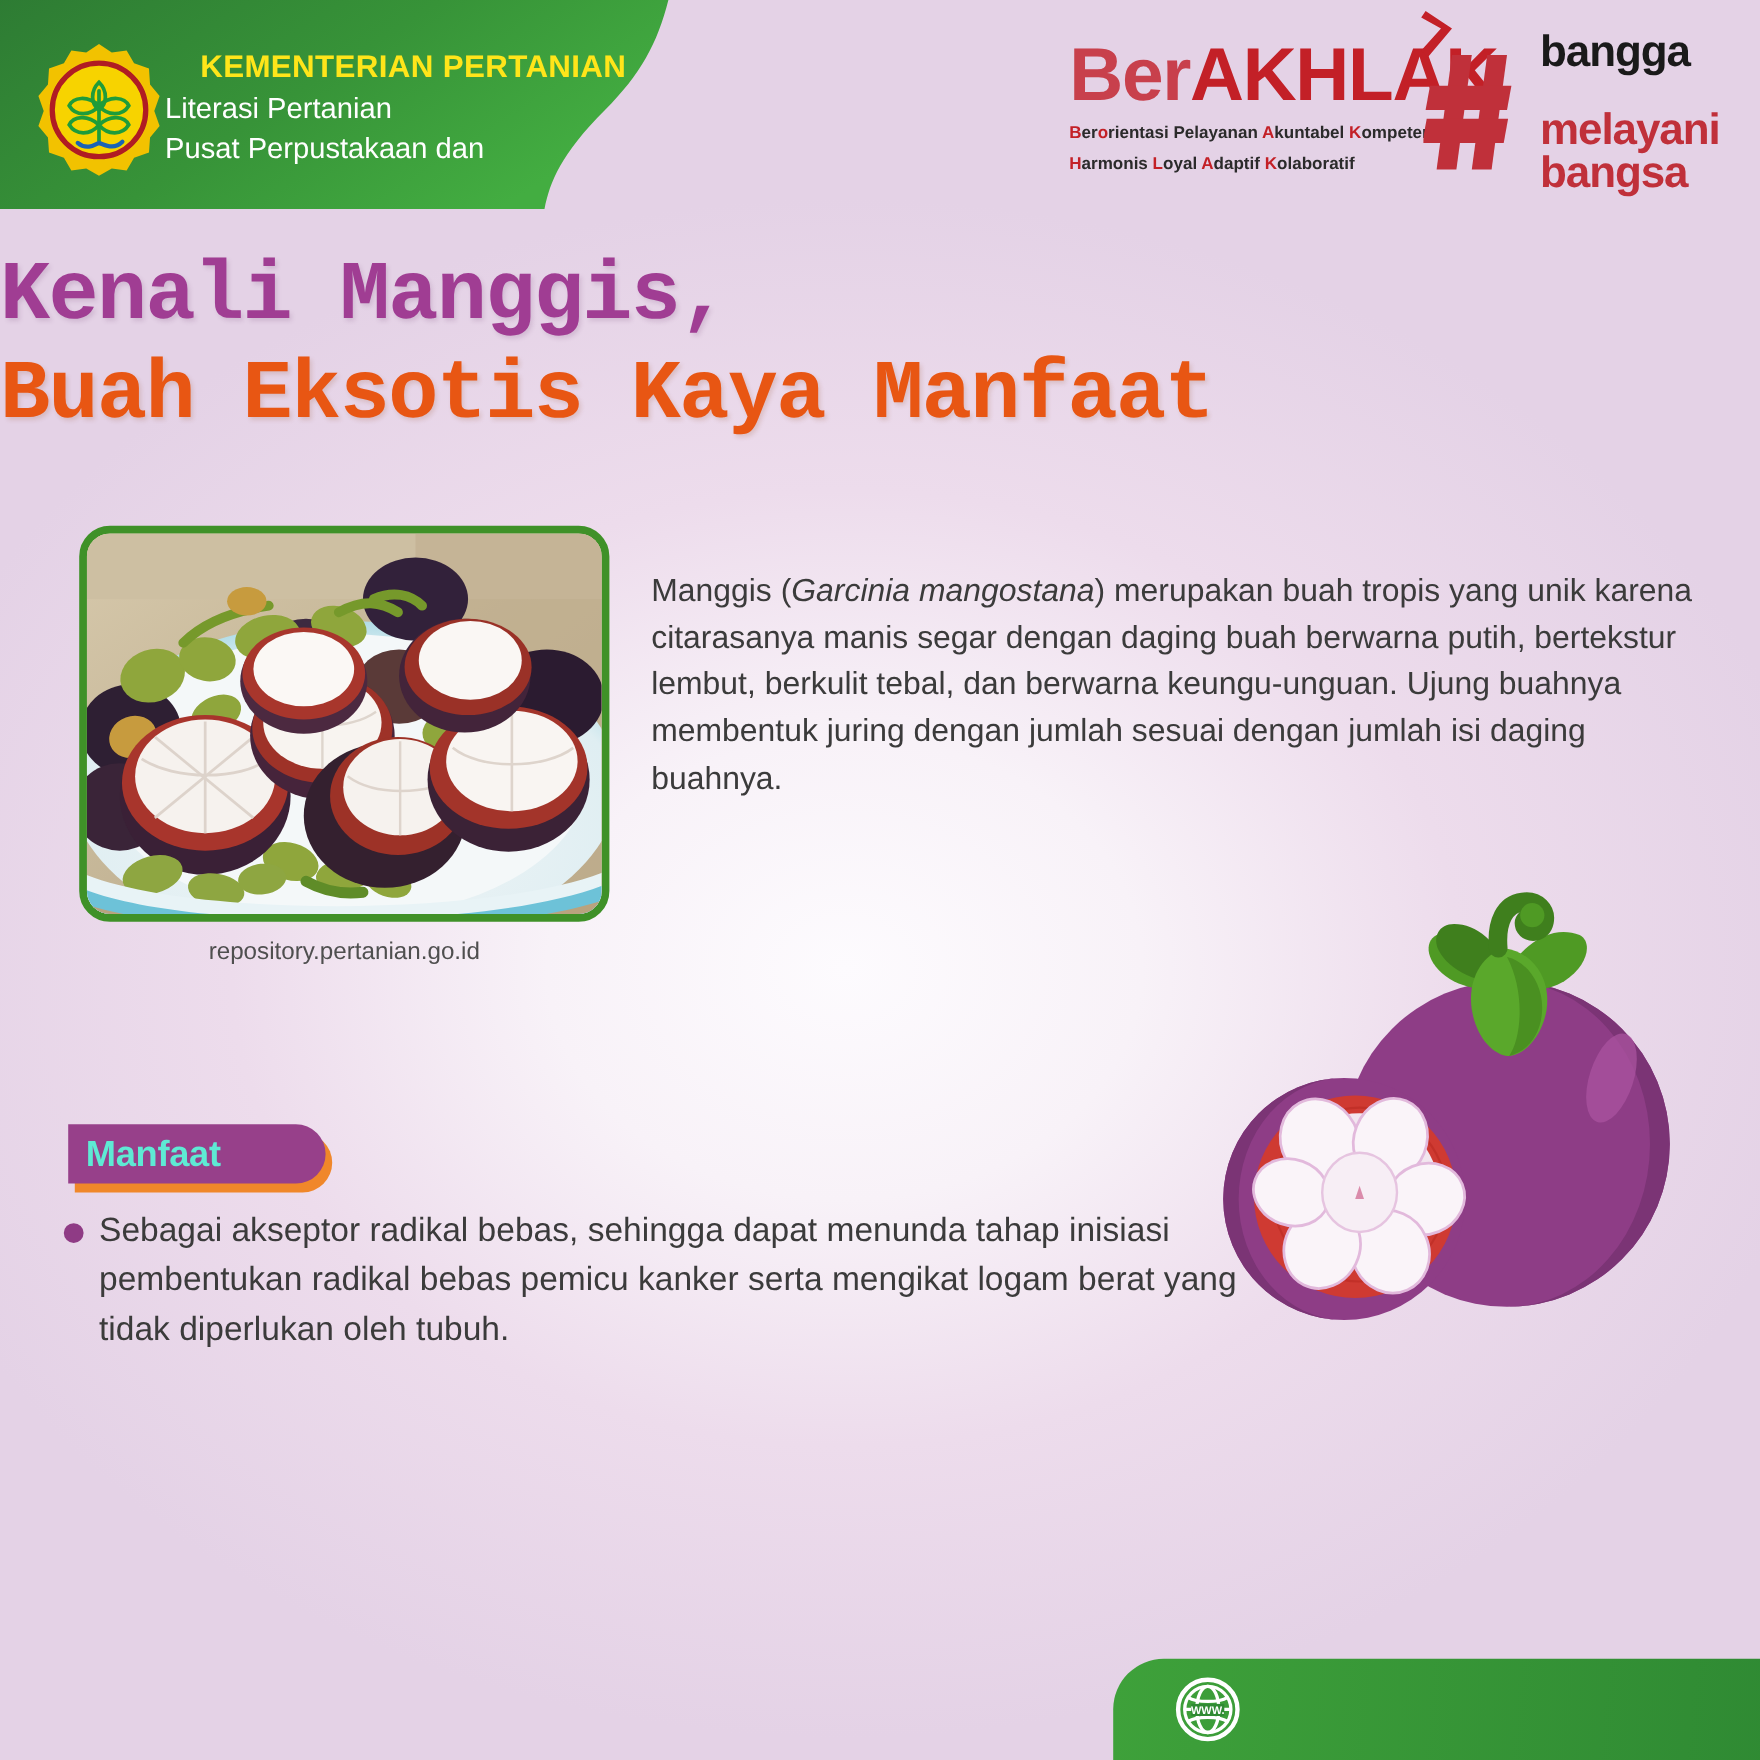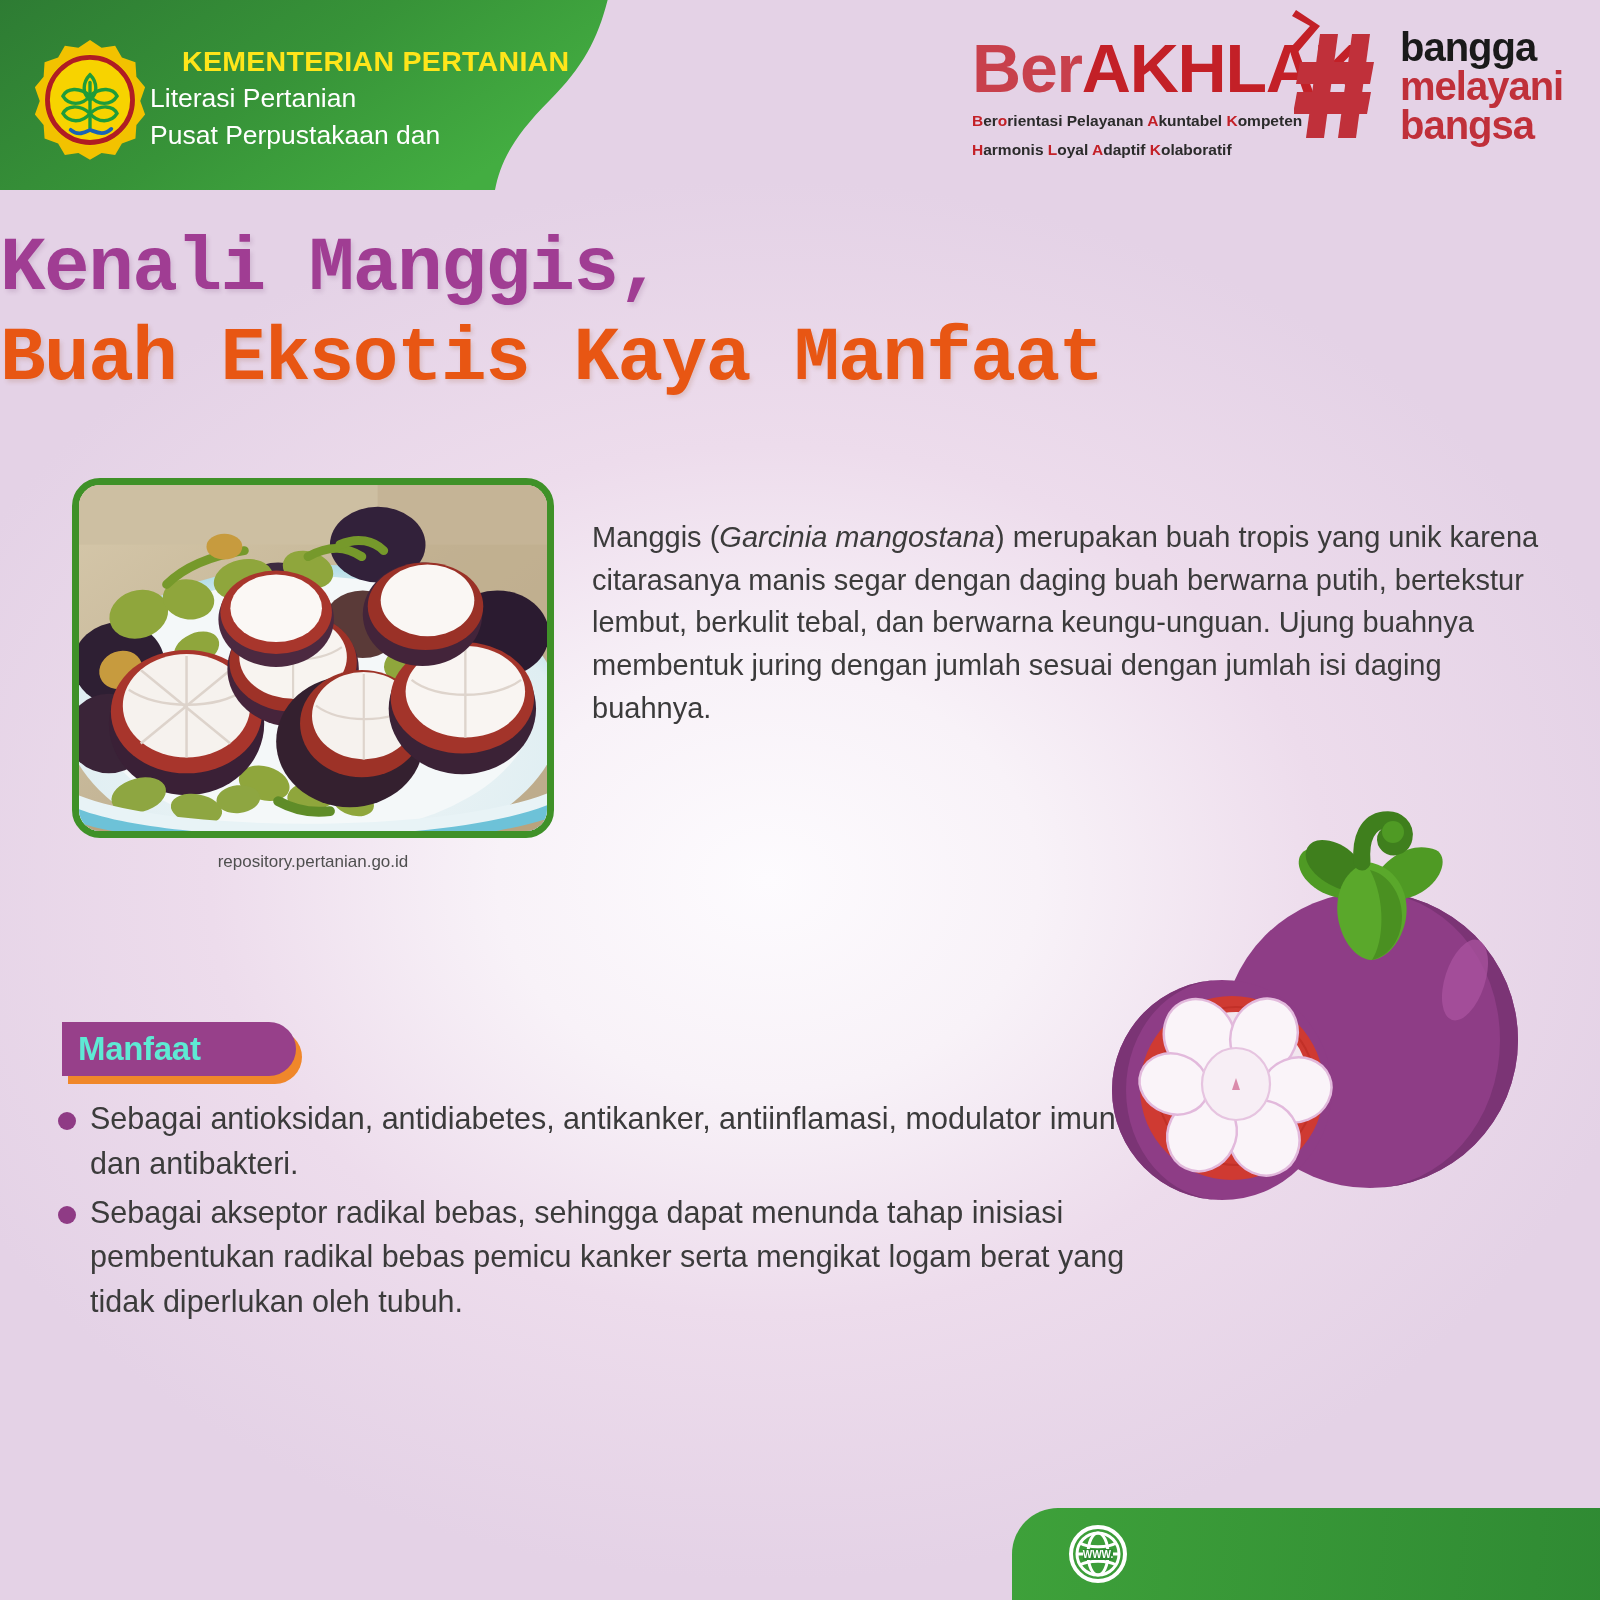--- a/index.html
+++ b/index.html
@@ -114,21 +114,21 @@
   }
   .hash-icon { width: 82px; height: 108px; flex: 0 0 auto; }
   .hash-icon svg { display:block; width:100%; height:100%; }
   .bangga-lines {
     line-height: 0.97;
     font-weight: bold;
     font-size: 40px;
     letter-spacing: -1px;
   }
   .bangga-l1 { color: #1a1a1a; }
-  .bangga-l2 { color: #c0303a; }
+  .bangga-l2 { color: #c0303a; margin-top: 32px; }
   .bangga-l3 { color: #c0303a; }
 
   
   .title-block {
     position: absolute;
     left: 0;
     top: 228px;
     width: 1600px;
     text-align: left;
     font-family: Liberation Mono, monospace;
@@ -164,21 +164,21 @@
     box-sizing: border-box;
     background: #d8cdb4;
   }
   .photo-canvas { display: block; width: 100%; height: 100%; }
   .photo-caption {
     position: absolute;
     left: 72px;
     top: 852px;
     width: 482px;
     text-align: center;
-    font-size: 17px;
+    font-size: 22px;
     color: #4f4f4f;
     font-weight: normal;
   }
 
   
   .para {
     position: absolute;
     left: 592px;
     top: 516px;
     width: 950px;
@@ -505,24 +505,20 @@
   <div class="manfaat-wrap">
     <div class="manfaat-shadow"></div>
     <div class="manfaat-badge">
       <span class="manfaat-label">Manfaat</span>
     </div>
   </div>
 
   <div class="bullets">
     <div class="bullet-item">
       <span class="bullet-dot"></span>
-      <span class="bullet-text">Sebagai antioksidan, antidiabetes, antikanker, antiinflamasi, modulator imun dan antibakteri.</span>
-    </div>
-    <div class="bullet-item">
-      <span class="bullet-dot"></span>
       <span class="bullet-text">Sebagai akseptor radikal bebas, sehingga dapat menunda tahap inisiasi pembentukan radikal bebas pemicu kanker serta mengikat logam berat yang tidak diperlukan oleh tubuh.</span>
     </div>
   </div>
 
   <div class="mangosteen">
     <svg viewBox="0 0 500 420">
 
       <g>
         <circle cx="320" cy="250" r="148" fill="#8e3d86"></circle>
         <path d="M320 102 A148 148 0 0 1 320 398 A130 148 0 0 0 320 102 Z" fill="#7b3475"></path>

